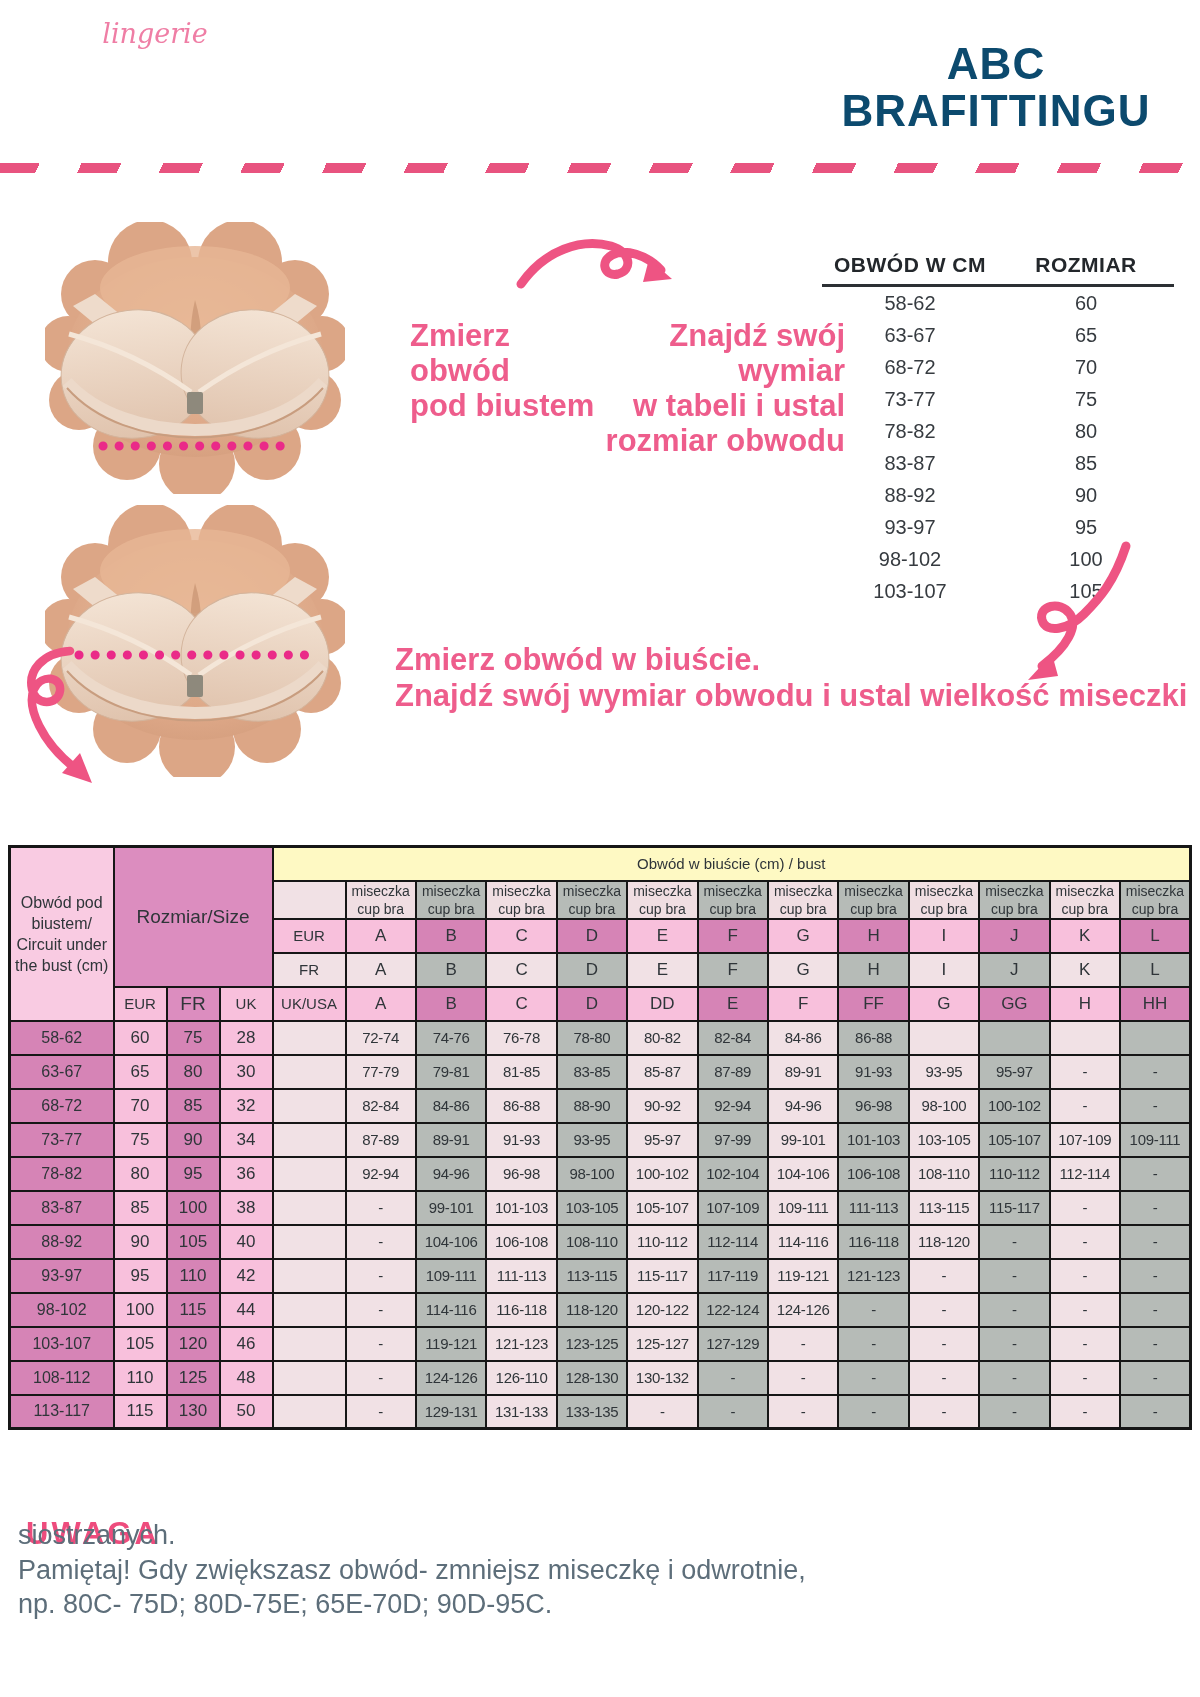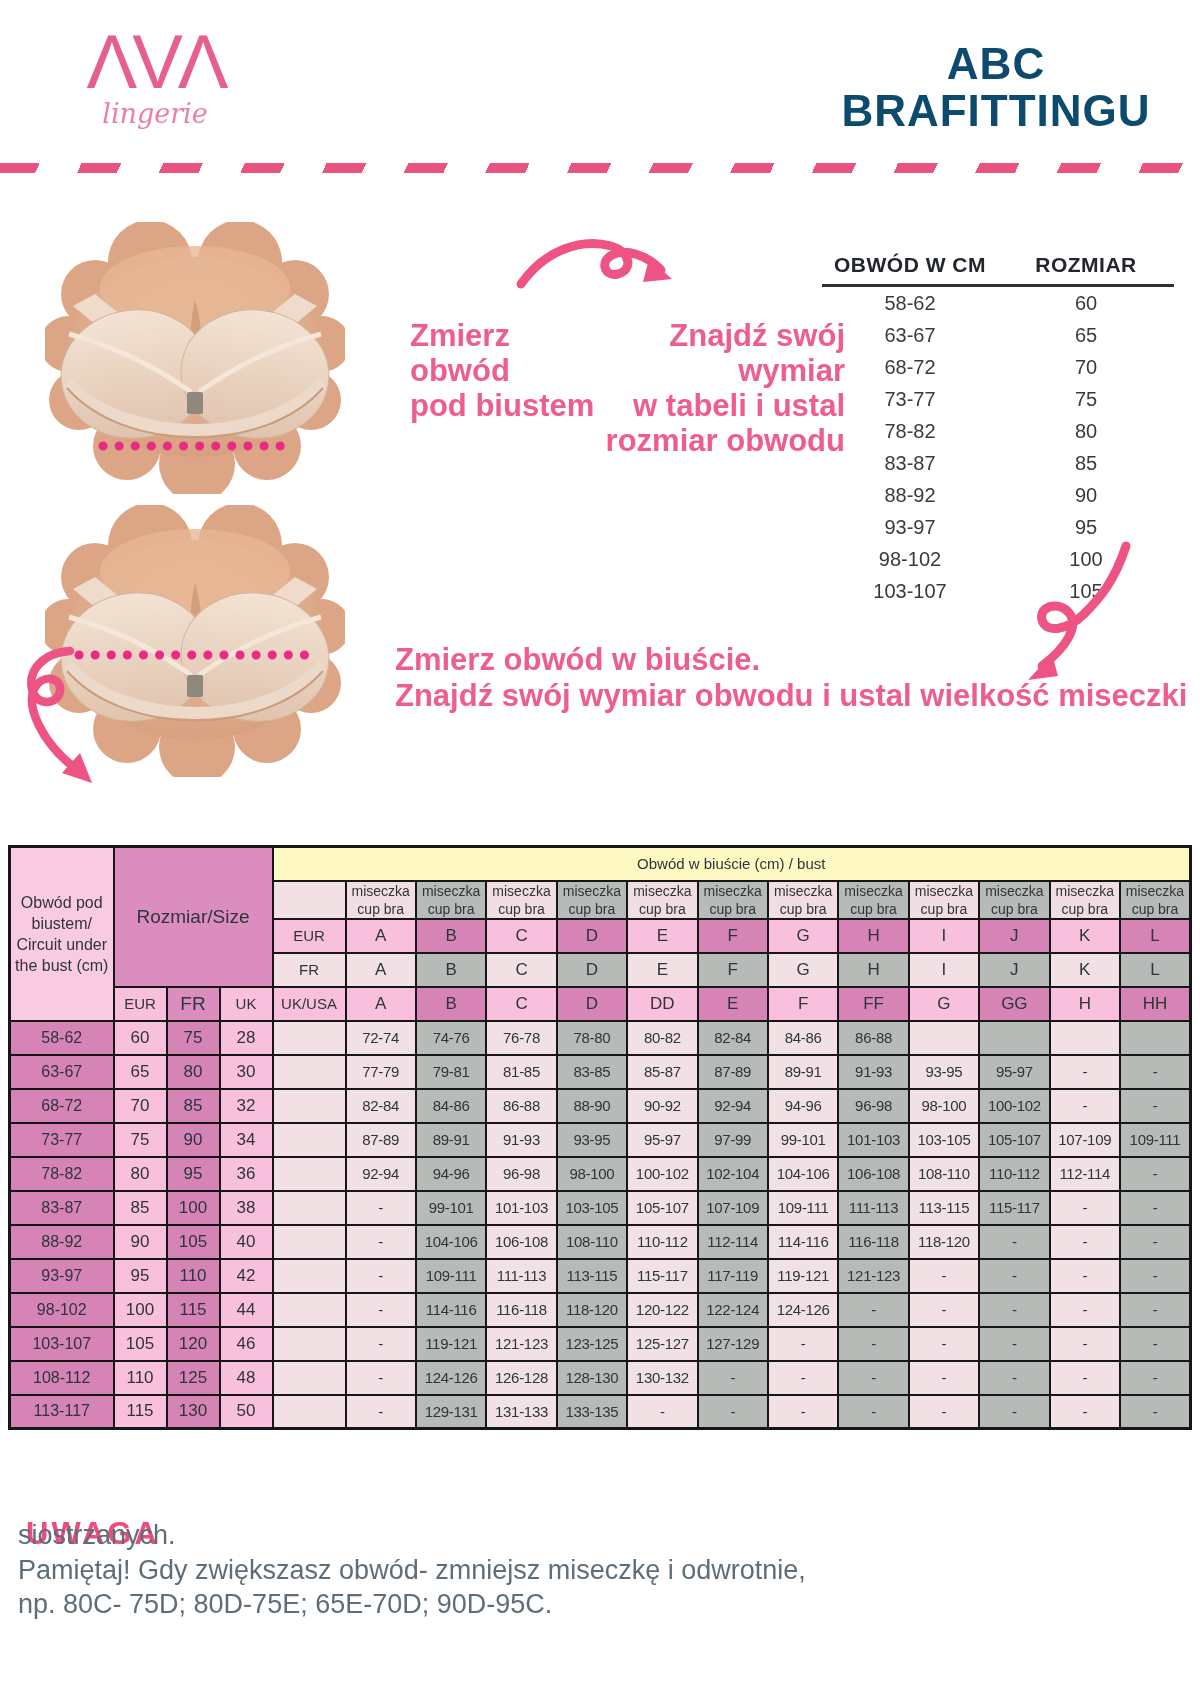--- a/index.html
+++ b/index.html
@@ -59,21 +59,20 @@
              line-height:34.5px;color:#5d6e7a;}
 
   .abs{position:absolute;}
 </style>
 </head>
 <body>
 
 <div id="page">
 
   <div class="logo">
-    <div class="logo-main">ΛVΛ</div>
     <div class="logo-sub">lingerie</div>
   </div>
   <div class="page-title">
     <div>ABC</div>
     <div>BRAFITTINGU</div>
   </div>
   <div class="divider"></div>
 
   <svg class="abs" style="left:45px;top:222px;" width="300" height="272" viewBox="0 0 300 272">
     <defs>
@@ -533,21 +532,21 @@
         <td class="c-cup">-</td>
       </tr>
         <tr>
         <td class="c-under">108-112</td>
         <td class="c-eur">110</td>
         <td class="c-fr">125</td>
         <td class="c-uk">48</td>
         <td class="c-blank"></td>
         <td class="c-cup">-</td>
         <td class="c-cup">124-126</td>
-        <td class="c-cup">126-128</td>
+        <td class="c-cup">126-110</td>
         <td class="c-cup">128-130</td>
         <td class="c-cup">130-132</td>
         <td class="c-cup">-</td>
         <td class="c-cup">-</td>
         <td class="c-cup">-</td>
         <td class="c-cup">-</td>
         <td class="c-cup">-</td>
         <td class="c-cup">-</td>
         <td class="c-cup">-</td>
       </tr>

